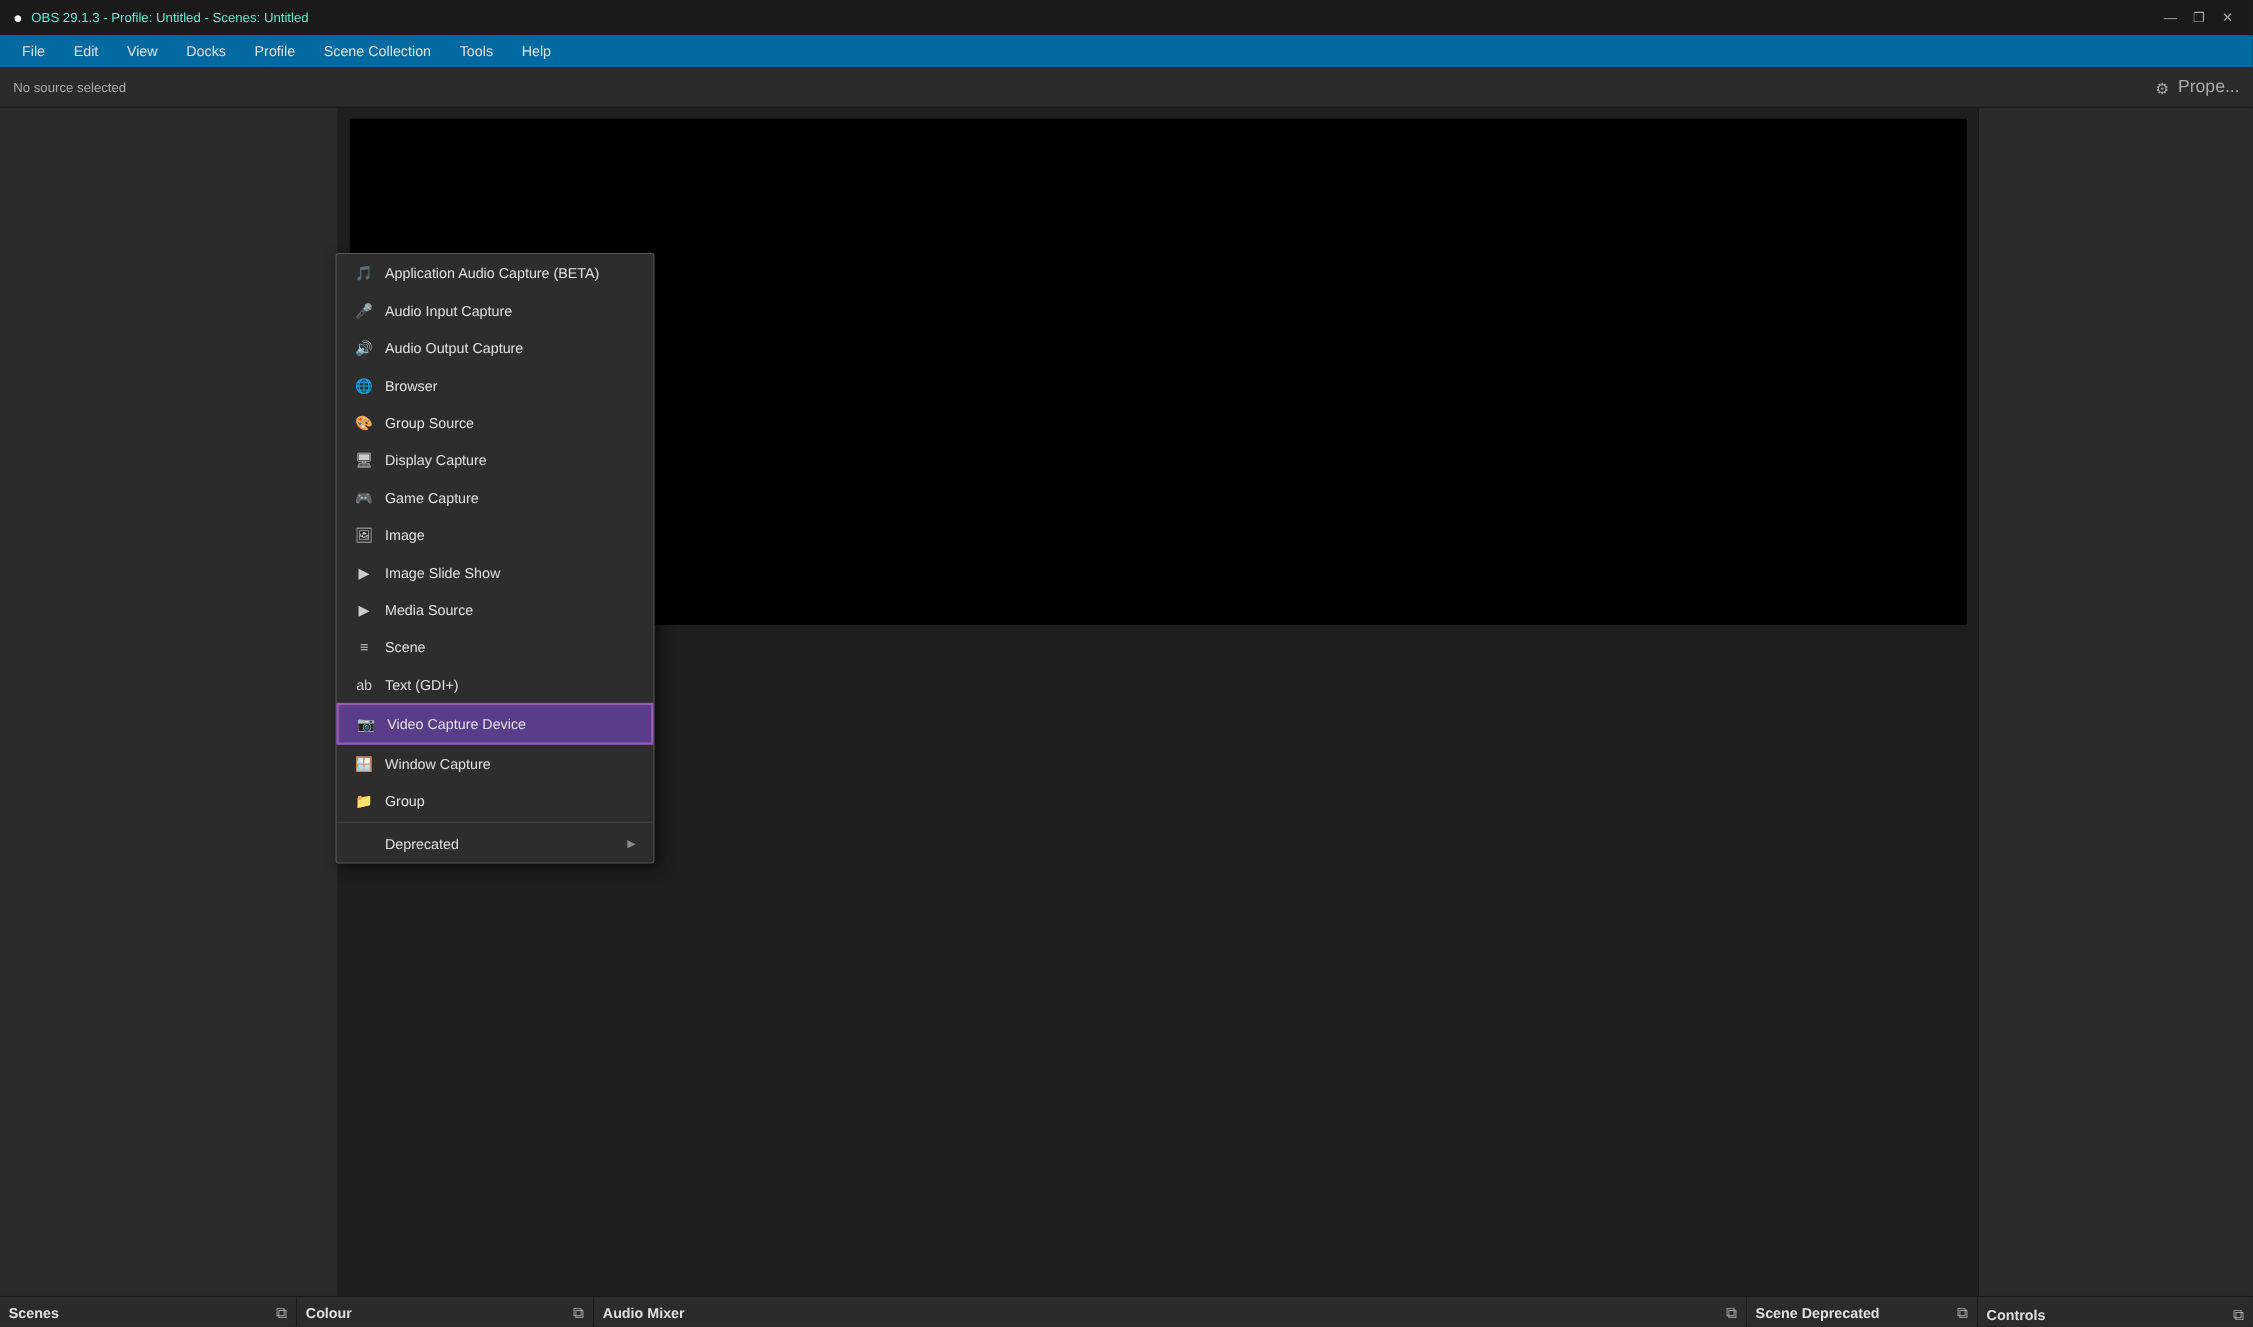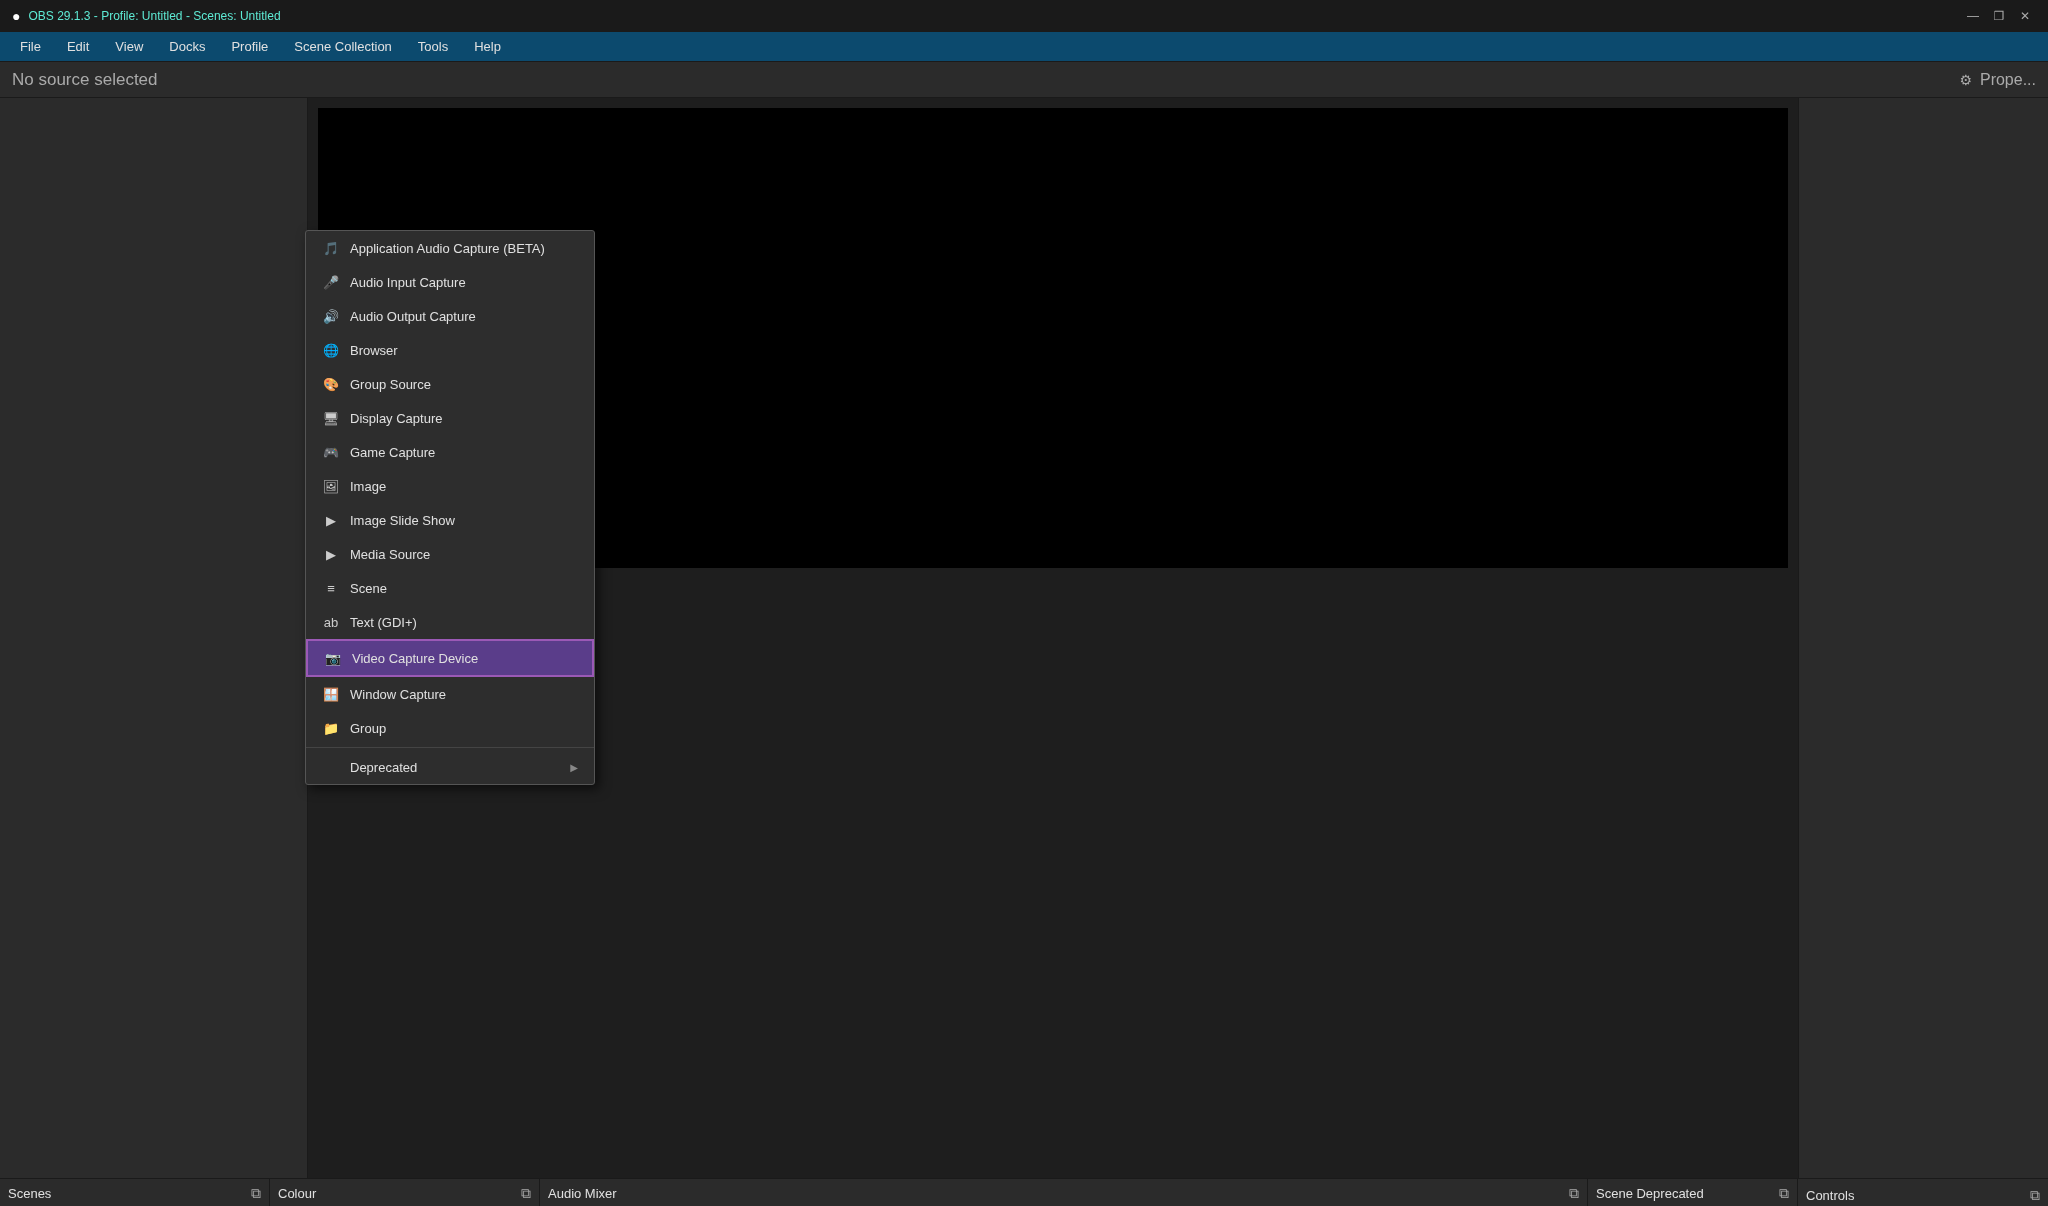--- a/index.html
+++ b/index.html
@@ -46,21 +46,21 @@
       cursor: pointer;
       display: flex;
       align-items: center;
       justify-content: center;
       font-size: 12px;
     }
 
     
     #menu-bar {
       height: 30px;
-      background: #0c4a6e;
+      background: #0369a1;
       display: flex;
       align-items: center;
       padding: 0 8px;
       border-bottom: 1px solid #1a1a1a;
       gap: 2px;
     }
     .menu-item {
       padding: 4px 12px;
       color: #e0e0e0;
       cursor: pointer;
@@ -70,21 +70,21 @@
     .panel-header {
       display: flex;
       align-items: center;
       justify-content: space-between;
       padding: 6px 8px;
       background: #2b2b2b;
       border-bottom: 1px solid #1a1a1a;
     }
     .panel-title {
       font-size: 13px;
-      font-weight: normal;
+      font-weight: bold;
       color: #e0e0e0;
     }
     .panel-header-icon {
       color: #aaa;
       cursor: pointer;
       font-size: 14px;
     }
 
     
     #controls-panel {
@@ -197,21 +197,21 @@
     <div class="menu-item">Edit</div>
     <div class="menu-item">View</div>
     <div class="menu-item">Docks</div>
     <div class="menu-item">Profile</div>
     <div class="menu-item">Scene Collection</div>
     <div class="menu-item">Tools</div>
     <div class="menu-item">Help</div>
   </div>
 
 <div id="source-status-bar">
-  <span style="font-size:17px;color:#aaa;">No source selected</span>
+  <span style="font-size:12px;color:#aaa;">No source selected</span>
   <span style="flex:1"></span>
   <span style="color:#aaa;font-size:14px;">⚙</span>
   <span style="font-size:16px;color:#aaa;cursor:pointer;">Prope...</span>
 </div>
 
 <div style="display:flex;height:calc(1206px - 32px - 30px - 36px - 28px);">
 
   <div id="left-col" style="width:308px;background:#2b2b2b;border-right:1px solid #1a1a1a;">
   </div>
 

